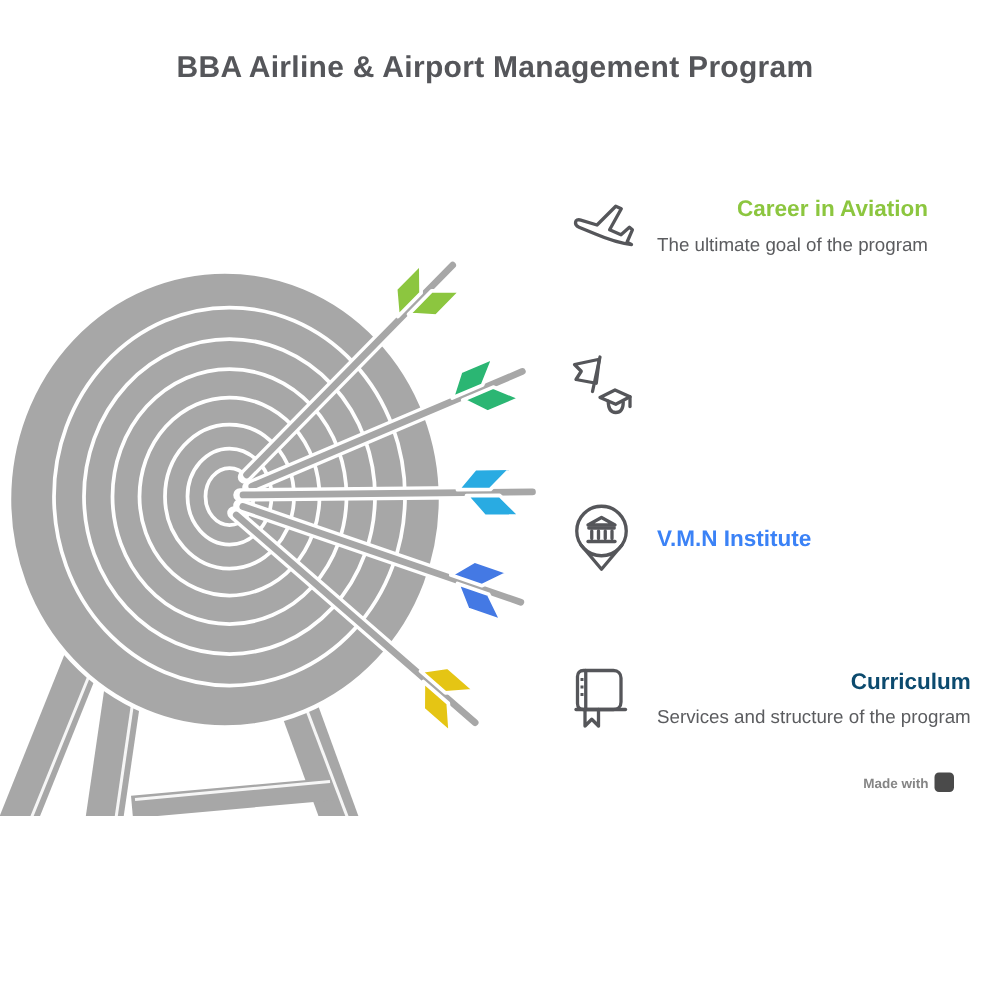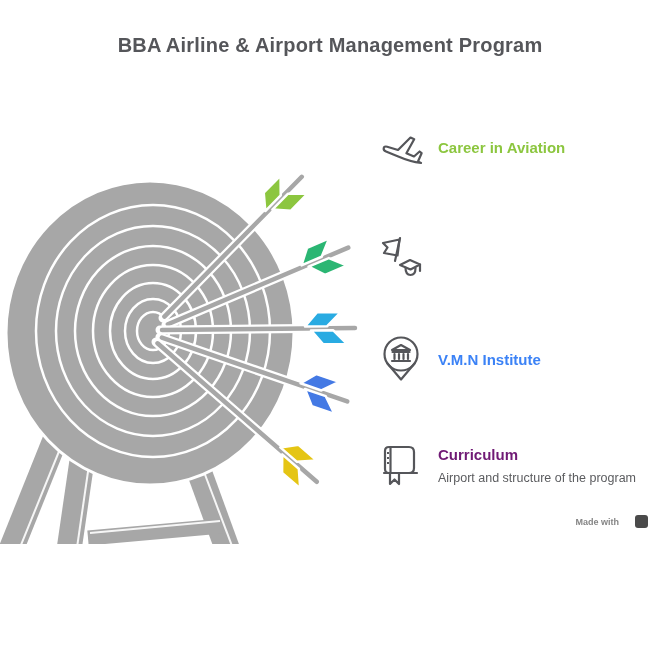--- a/index.html
+++ b/index.html
@@ -8,29 +8,29 @@
     overflow:hidden;font-family:"Liberation Sans",sans-serif;
   }
   .page-title{
     position:absolute;top:34px;left:0;right:0;margin:0;
     text-align:center;font-size:20px;font-weight:800;letter-spacing:.2px;
     color:#55565A;
   }
   .target-svg{position:absolute;left:0;top:130px;}
   .row{
     position:absolute;left:374px;width:286px;height:92px;
-    display:flex;align-items:center;gap:10px;
+    display:flex;align-items:center;gap:10px;text-align:right;
   }
   .row .icon{flex:0 0 54px;display:flex;align-items:center;justify-content:center;}
   .row .icon svg{stroke:#55565A;fill:none;stroke-width:2.2;stroke-linecap:round;stroke-linejoin:round;}
   .item-heading{font-size:15px;font-weight:800;line-height:1.25;margin-bottom:6px;}
   .item-desc{font-size:12.5px;color:#5B5C5F;line-height:1.25;}
   .watermark{
-    position:absolute;right:0;bottom:16px;display:flex;align-items:center;gap:16px;
-    font-size:9px;color:#858585;font-weight:700;padding-right:12px;
+    position:absolute;right:0;bottom:16px;display:flex;align-items:center;gap:4px;
+    font-size:9px;color:#858585;font-weight:700;padding-right:24px;
   }
   .wm-logo{
     position:absolute;right:-4px;bottom:-2px;width:13px;height:13px;border-radius:3px;
     background:#4A4A4A;
   }
 </style>
 </head>
 <body>
 
 <div class="canvas">
@@ -108,20 +108,21 @@
   </svg>
 
   <div class="row" style="top:105px">
     <div class="icon">
       <svg width="48" height="42" viewBox="0 0 48 42">
         <path d="M44 33 C35 32 27 29 20 26 L9 21.5 C5.5 20 6 15.5 10.2 16.7 L21 20 L33.5 7.5 L37.2 9.2 L29.4 23.2 L37 26.5 L42.6 21.5 L44.6 23.2 L41 31.5 Z"></path>
       </svg>
     </div>
     <div class="txt">
       <div class="item-heading" style="color: rgb(140, 198, 63);">Career in Aviation</div>
+      <div class="item-desc">The ultimate goal of the program</div>
     </div>
   </div>
 
   <div class="row" style="top:211px">
     <div class="icon">
       <svg width="50" height="46" viewBox="0 0 50 46">
         <path d="M24 4 L19 27"></path>
         <path d="M23.5 5.5 L7 9 L11.5 13.5 L8 19 L21.5 21.5 Z"></path>
         <path d="M24 31 L34 26 L44 30.5 L34.5 35.5 Z"></path>
         <path d="M29.5 33.5 C29.5 39 31.5 41 34.5 41 C37.5 41 39.5 39 39.5 34"></path>
@@ -152,22 +153,22 @@
         <path d="M12 5 H32 C35 5 37 7 37 10 V26 C37 29 35 31 32 31 H12 C9.5 31 8 29.3 8 27 V9 C8 6.7 9.5 5 12 5 Z"></path>
         <path d="M13.5 5 V31"></path>
         <rect x="10" y="10" width="2" height="2" fill="#55565A" stroke="none"></rect>
         <rect x="10" y="15" width="2" height="2" fill="#55565A" stroke="none"></rect>
         <rect x="10" y="20" width="2" height="2" fill="#55565A" stroke="none"></rect>
         <path d="M7 31 H40"></path>
         <path d="M13 31 V42 L17.5 37.5 L22 42 V31"></path>
       </svg>
     </div>
     <div class="txt">
-      <div class="item-heading" style="color: #701a75;">Curriculum</div>
-      <div class="item-desc">Airport and structure of the program</div>
+      <div class="item-heading" style="color: #0c4a6e;">Curriculum</div>
+      <div class="item-desc">Services and structure of the program</div>
     </div>
   </div>
 
 
   <div class="watermark">
     <span>Made with</span>
     <span class="wm-logo" style="position:static;"></span>
   </div>
 
 </div>

